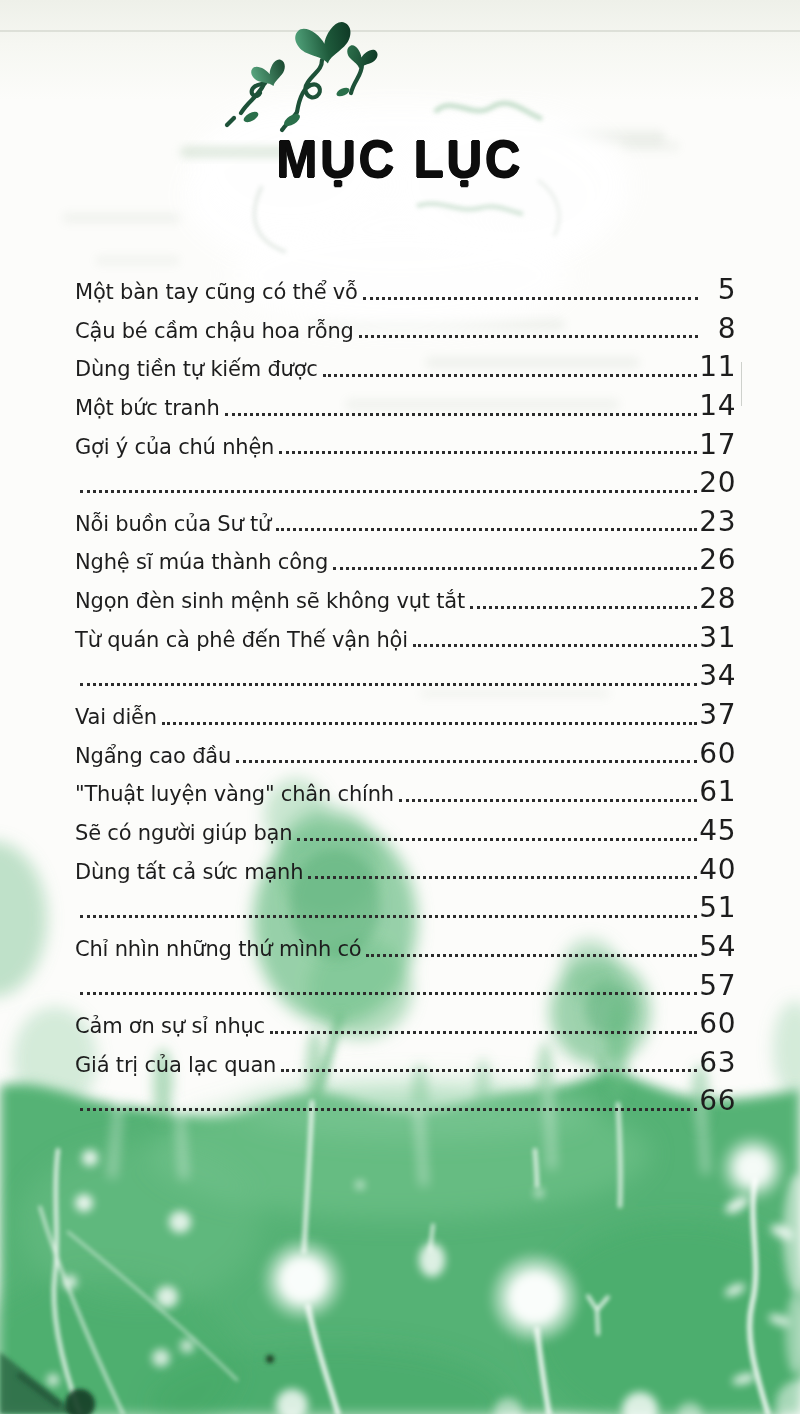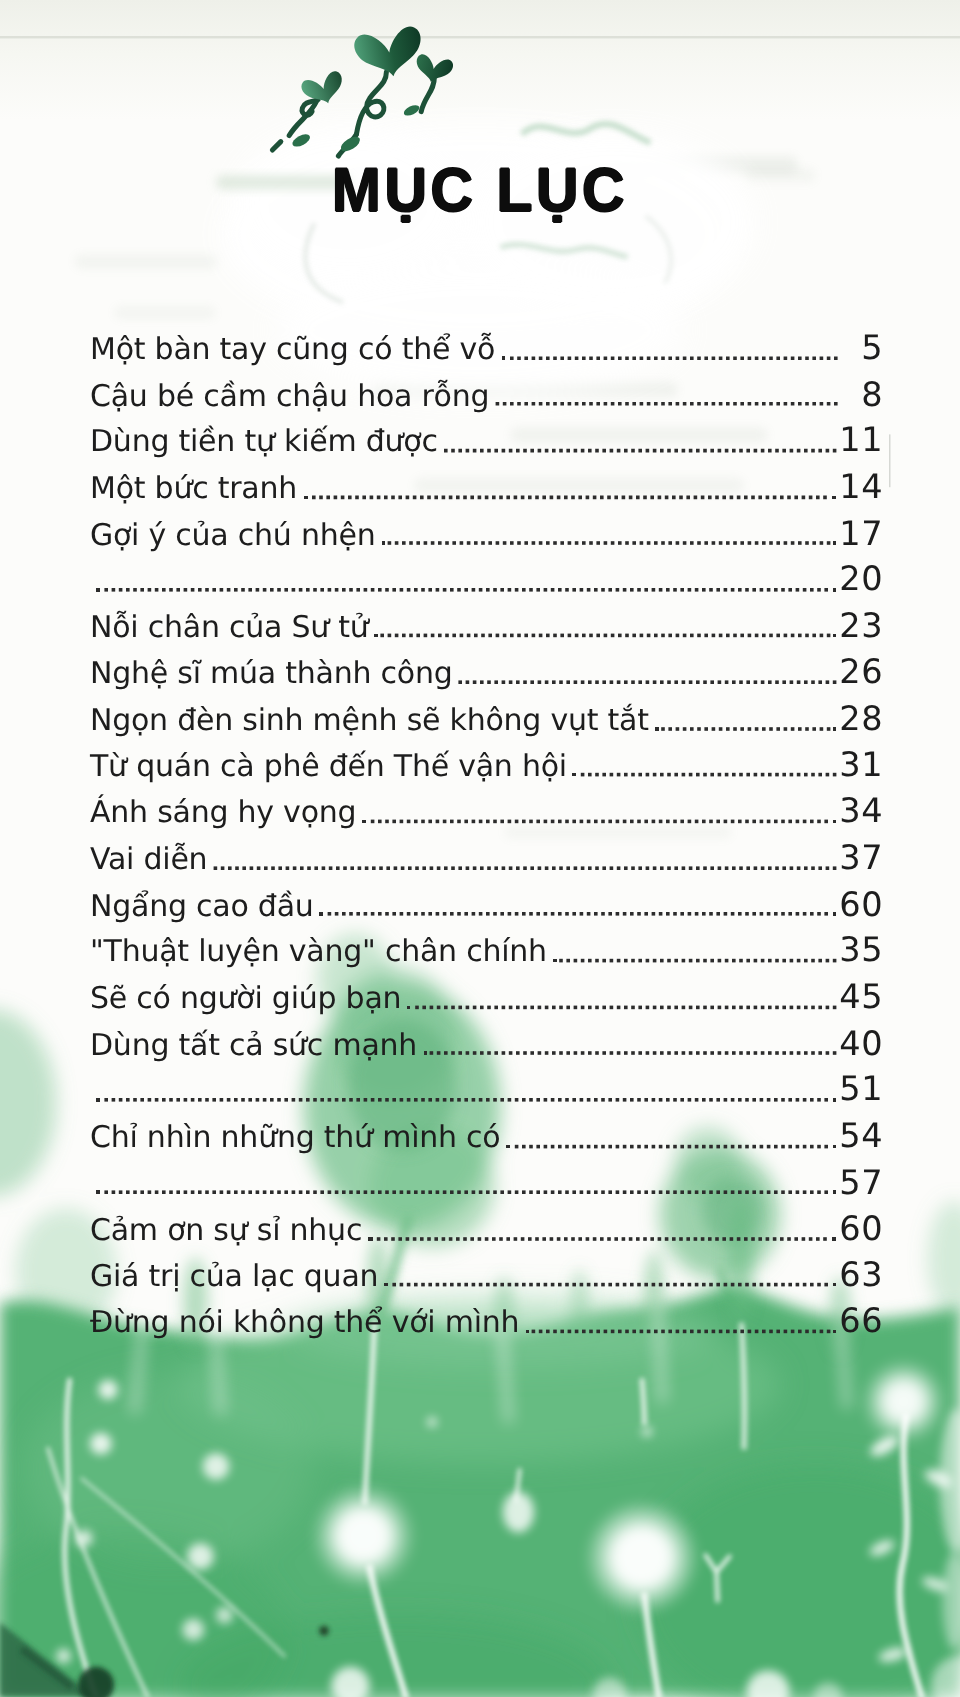--- a/index.html
+++ b/index.html
@@ -19,21 +19,21 @@
 
   .title{
     position:absolute;top:131px;left:0;width:100%;margin:0;text-align:center;z-index:2;
     font-family:"Liberation Sans",sans-serif;font-weight:700;font-size:49px;
     letter-spacing:3px;color:#0d0d0d;transform:scaleY(1.05);
     text-shadow:.8px 0 #0d0d0d,-.8px 0 #0d0d0d,0 .8px #0d0d0d,0 -.8px #0d0d0d;
   }
 
   .toc{position:absolute;left:75px;right:64px;top:269px;z-index:2;}
   .toc-row{display:flex;align-items:baseline;height:38.65px;box-sizing:border-box;padding-top:4px;color:#1d1d1d;}
-  .toc-label{font-size:25px;letter-spacing:-.2px;white-space:nowrap;}
+  .toc-label{font-size:21px;letter-spacing:-.2px;white-space:nowrap;}
   .toc-leader{flex:1;align-self:flex-end;border-bottom:3.4px dotted #2c2c2c;margin:0 2px 8px 5px;min-width:14px;}
   .toc-page{font-size:28px;min-width:36px;text-align:right;letter-spacing:.5px;}
 
   .watercolor{position:absolute;left:0;top:754px;z-index:1;}
 </style>
 </head>
 <body>
 
 <div class="page">
 
@@ -140,21 +140,21 @@
         <span class="toc-leader"></span>
         <span class="toc-page">17</span>
       </div>
 
       <div class="toc-row">
         <span class="toc-leader"></span>
         <span class="toc-page">20</span>
       </div>
 
       <div class="toc-row">
-        <span class="toc-label">Nỗi chân của Sư tử</span>
+        <span class="toc-label">Nỗi buồn của Sư tử</span>
         <span class="toc-leader"></span>
         <span class="toc-page">23</span>
       </div>
 
       <div class="toc-row">
         <span class="toc-label">Nghệ sĩ múa thành công</span>
         <span class="toc-leader"></span>
         <span class="toc-page">26</span>
       </div>
 
@@ -164,41 +164,40 @@
         <span class="toc-page">28</span>
       </div>
 
       <div class="toc-row">
         <span class="toc-label">Từ quán cà phê đến Thế vận hội</span>
         <span class="toc-leader"></span>
         <span class="toc-page">31</span>
       </div>
 
       <div class="toc-row">
-        <span class="toc-label">Ánh sáng hy vọng</span>
         <span class="toc-leader"></span>
         <span class="toc-page">34</span>
       </div>
 
       <div class="toc-row">
         <span class="toc-label">Vai diễn</span>
         <span class="toc-leader"></span>
         <span class="toc-page">37</span>
       </div>
 
       <div class="toc-row">
         <span class="toc-label">Ngẩng cao đầu</span>
         <span class="toc-leader"></span>
         <span class="toc-page">60</span>
       </div>
 
       <div class="toc-row">
         <span class="toc-label">"Thuật luyện vàng" chân chính</span>
         <span class="toc-leader"></span>
-        <span class="toc-page">35</span>
+        <span class="toc-page">61</span>
       </div>
 
       <div class="toc-row">
         <span class="toc-label">Sẽ có người giúp bạn</span>
         <span class="toc-leader"></span>
         <span class="toc-page">45</span>
       </div>
 
       <div class="toc-row">
         <span class="toc-label">Dùng tất cả sức mạnh</span>
@@ -228,21 +227,20 @@
         <span class="toc-page">60</span>
       </div>
 
       <div class="toc-row">
         <span class="toc-label">Giá trị của lạc quan</span>
         <span class="toc-leader"></span>
         <span class="toc-page">63</span>
       </div>
 
       <div class="toc-row">
-        <span class="toc-label">Đừng nói không thể với mình</span>
         <span class="toc-leader"></span>
         <span class="toc-page">66</span>
       </div>
     </div>
 
   <svg class="watercolor" width="800" height="660" viewBox="0 0 800 660">
     <defs>
       <filter id="f2" x="-60%" y="-60%" width="220%" height="220%">
           <feGaussianBlur stdDeviation="2"></feGaussianBlur>
         </filter>

